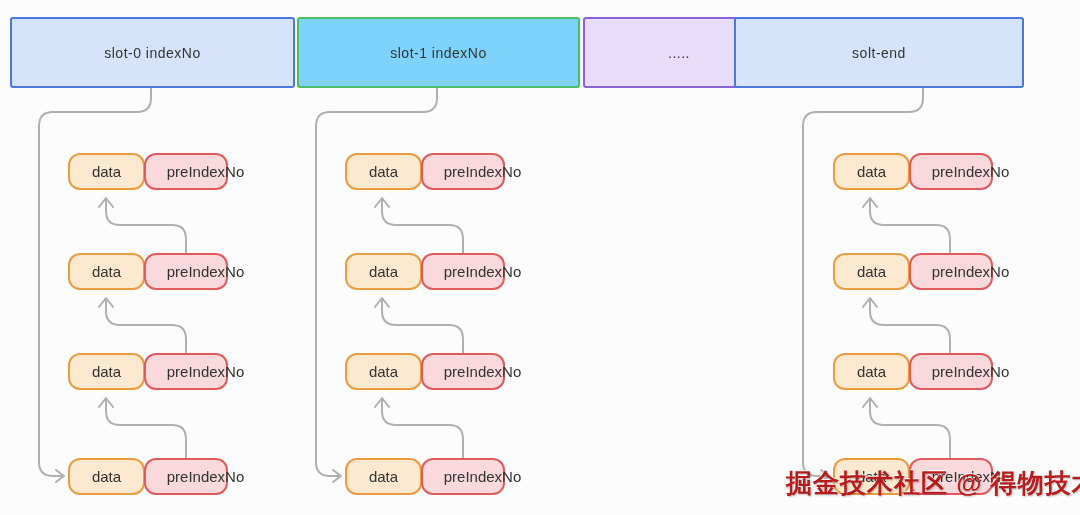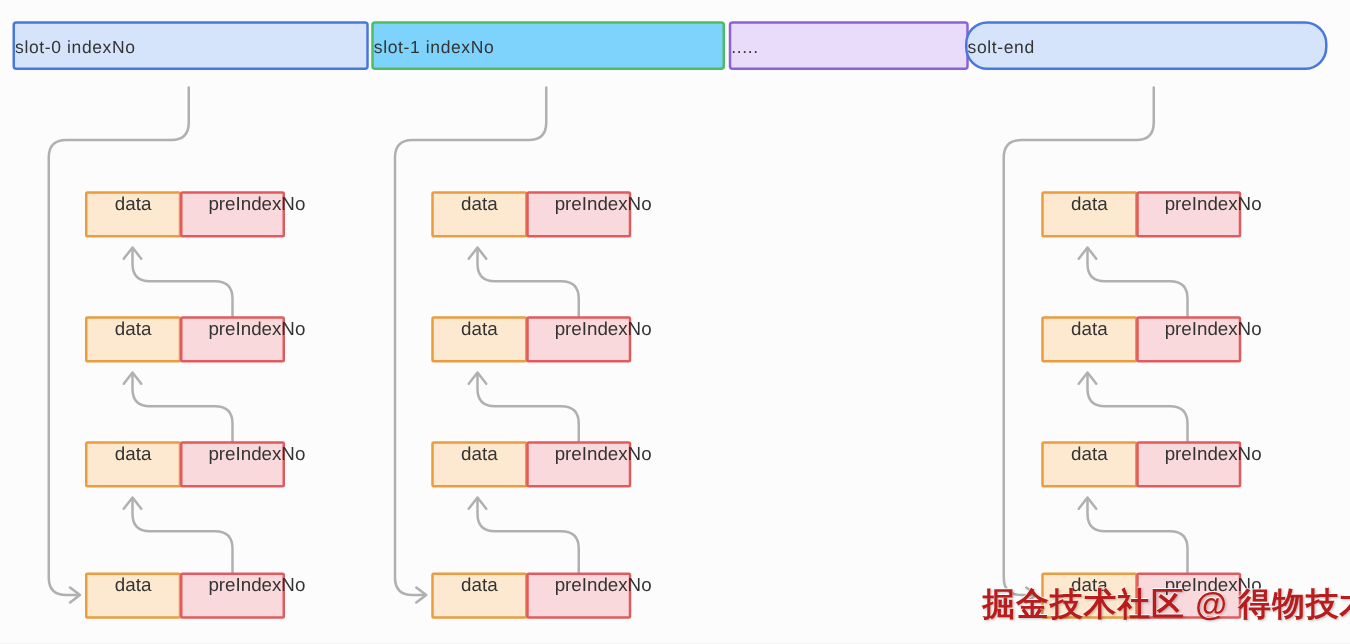--- a/index.html
+++ b/index.html
@@ -6,35 +6,35 @@
   .stage{
     position:relative;width:1080px;height:515px;overflow:hidden;
     background:#fcfcfc;
     font-family:"Liberation Sans","DejaVu Sans",sans-serif;
     color:#333;
   }
   .wires{position:absolute;left:0;top:0;width:1080px;height:515px;}
   .wires path{fill:none;stroke:#b0b0b0;stroke-width:2;stroke-linecap:round;stroke-linejoin:round;}
 
   .slot{
-    position:absolute;top:17px;height:39px;box-sizing:border-box;
-    display:flex;align-items:center;justify-content:flex-start;
+    position:absolute;top:17px;height:71px;box-sizing:border-box;
+    display:flex;align-items:center;justify-content:center;
     border:2px solid;border-radius:3px;
     font-size:14px;letter-spacing:.5px;
   }
   .slot-blue{background:#d6e4fb;border-color:#4a77dd;}
   .slot-green{background:#7dd3fc;border-color:#4cbd60;}
   .slot-purple{background:#e9dbfa;border-color:#8b63d6;}
 
   .node{
     position:absolute;height:37px;display:flex;
   }
   .cell{
-    box-sizing:border-box;height:37px;border:2px solid;border-radius:2px;
-    display:flex;align-items:flex-start;justify-content:center;
+    box-sizing:border-box;height:37px;border:2px solid;border-radius:12px;
+    display:flex;align-items:center;justify-content:center;
     font-size:15px;
   }
   .cell-data{width:77px;background:#fde9cf;border-color:#e99c40;}
   .cell-pre{width:84px;background:#f9d9db;border-color:#e15b5e;margin-left:-1px;padding-left:39px;}
 
   .watermark{
     position:absolute;left:786px;top:466px;width:300px;
     font-size:26px;font-weight:bold;color:#b91c1c;white-space:nowrap;
     text-shadow:0 -1px 0 rgba(255,255,255,.9),1px 1px 2px rgba(0,0,0,.25);
     letter-spacing:1px;
@@ -77,21 +77,21 @@
 
   <div class="slot slot-blue" style="left:10px;width:285px;">
       <span>slot-0 indexNo</span>
     </div>
   <div class="slot slot-green" style="left:297px;width:283px;">
       <span>slot-1 indexNo</span>
     </div>
   <div class="slot slot-purple" style="left:583px;width:192px;">
       <span>.....</span>
     </div>
-  <div class="slot slot-blue" style="left:772px;width:290px;border-radius:18px;">
+  <div class="slot slot-blue" style="left:734px;width:290px;">
       <span>solt-end</span>
     </div>
 
   <div class="node" style="left:68px;top:153px;">
     <div class="cell cell-data">
         <span>data</span>
       </div>
     <div class="cell cell-pre">
         <span>preIndexNo</span>
       </div>

